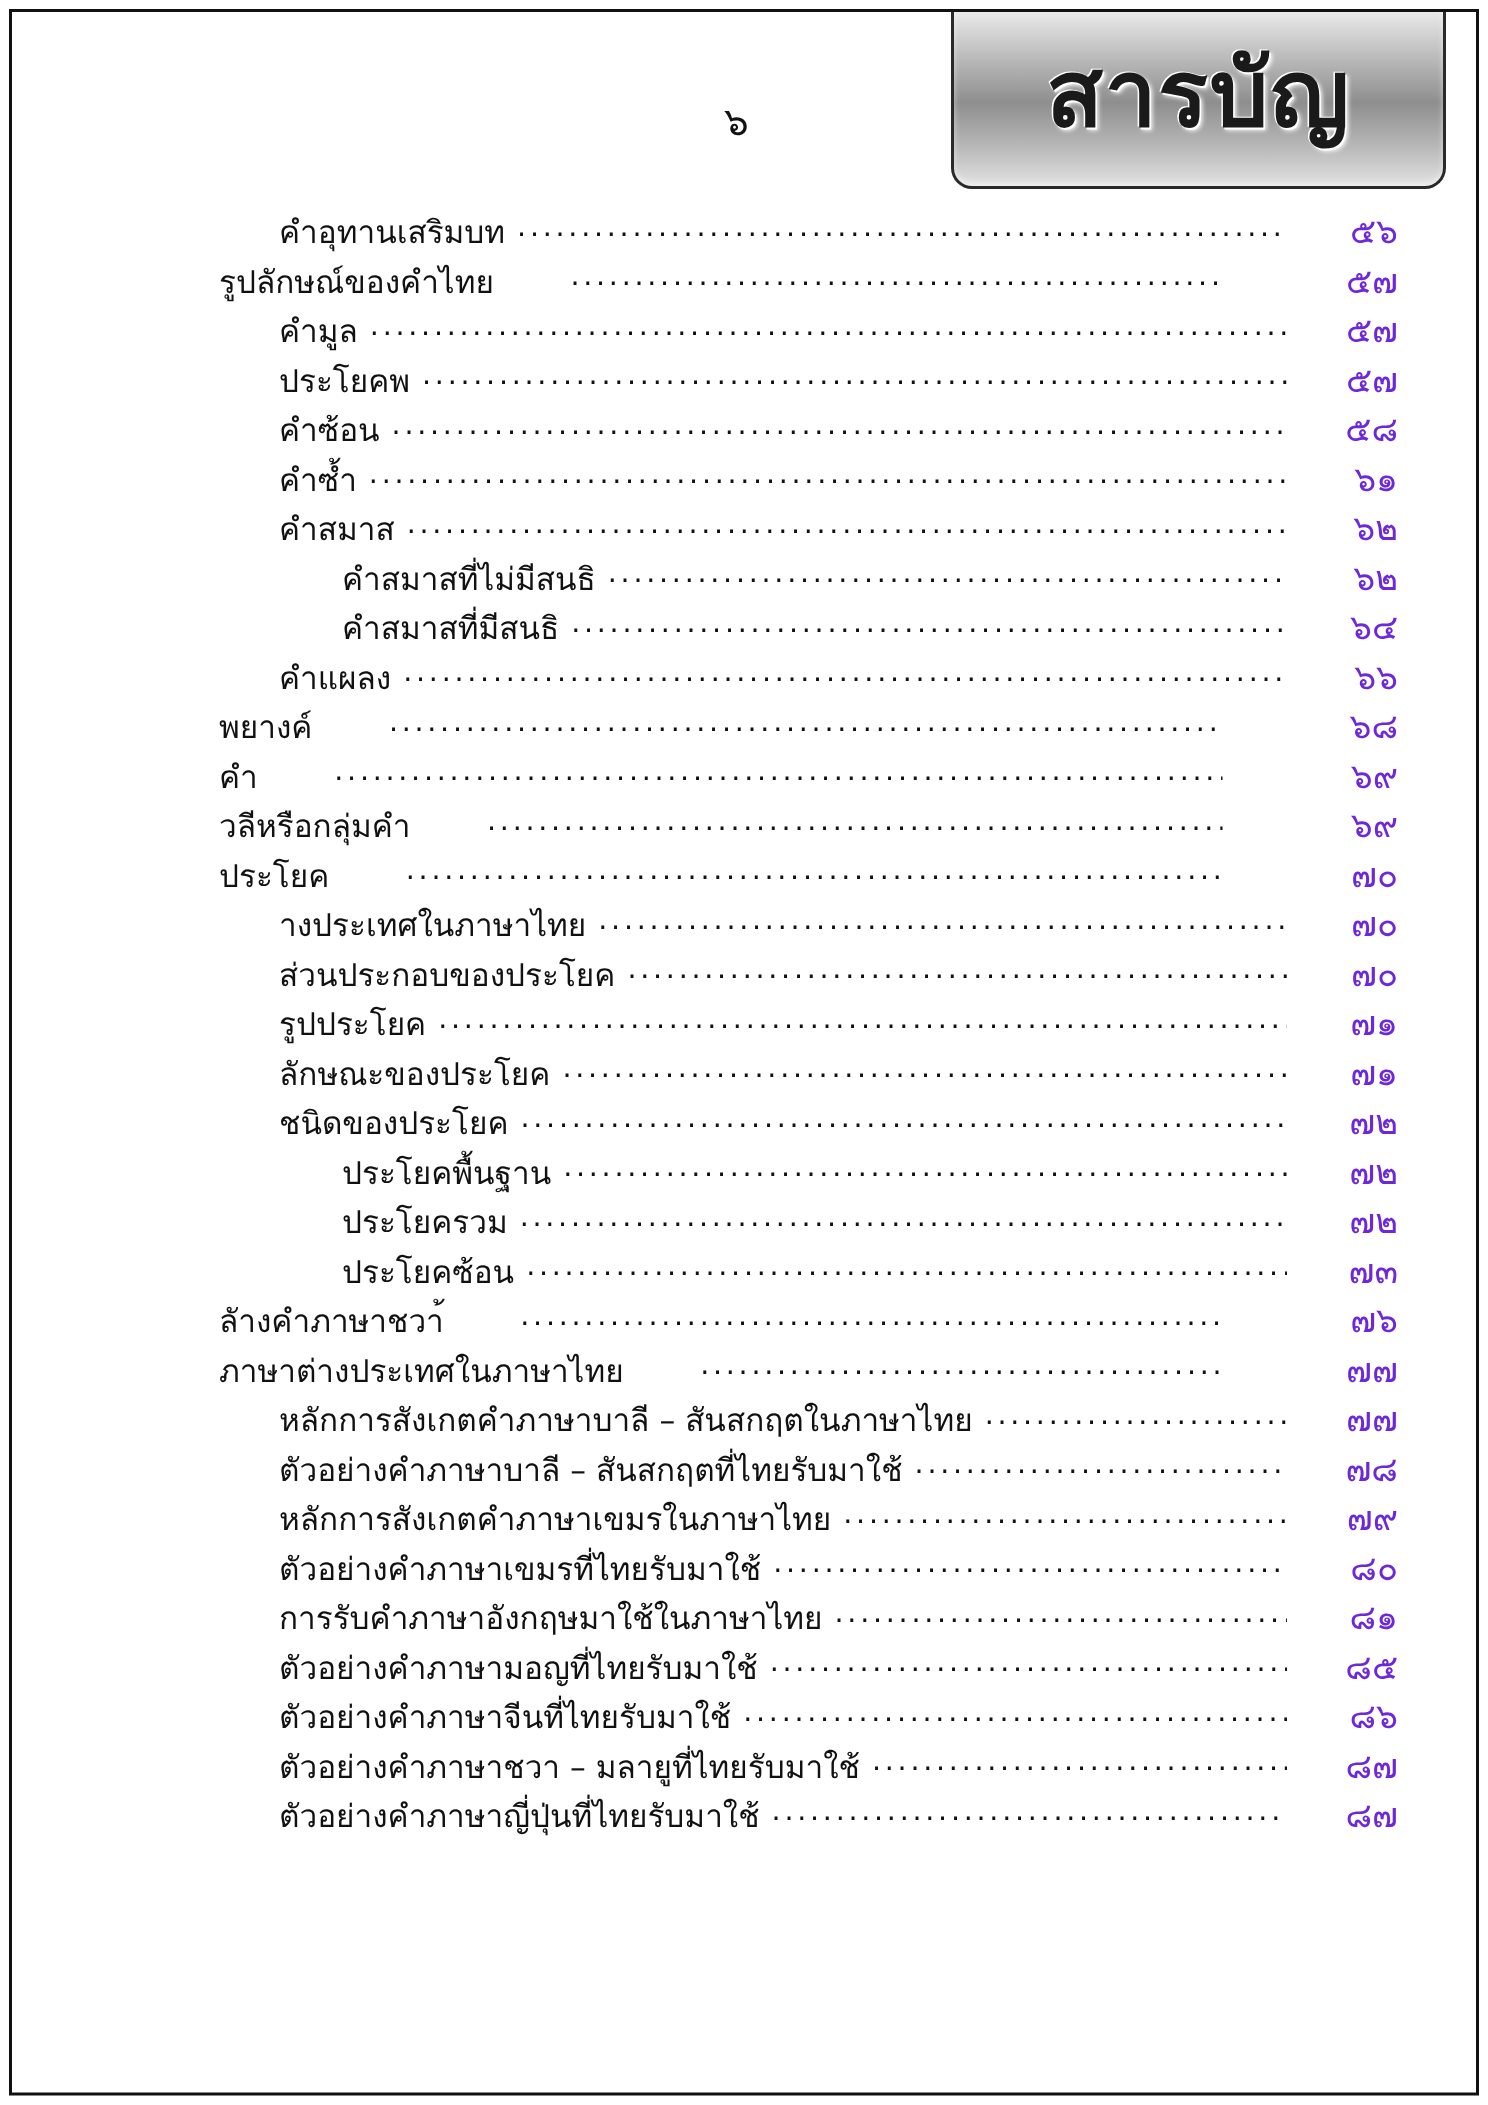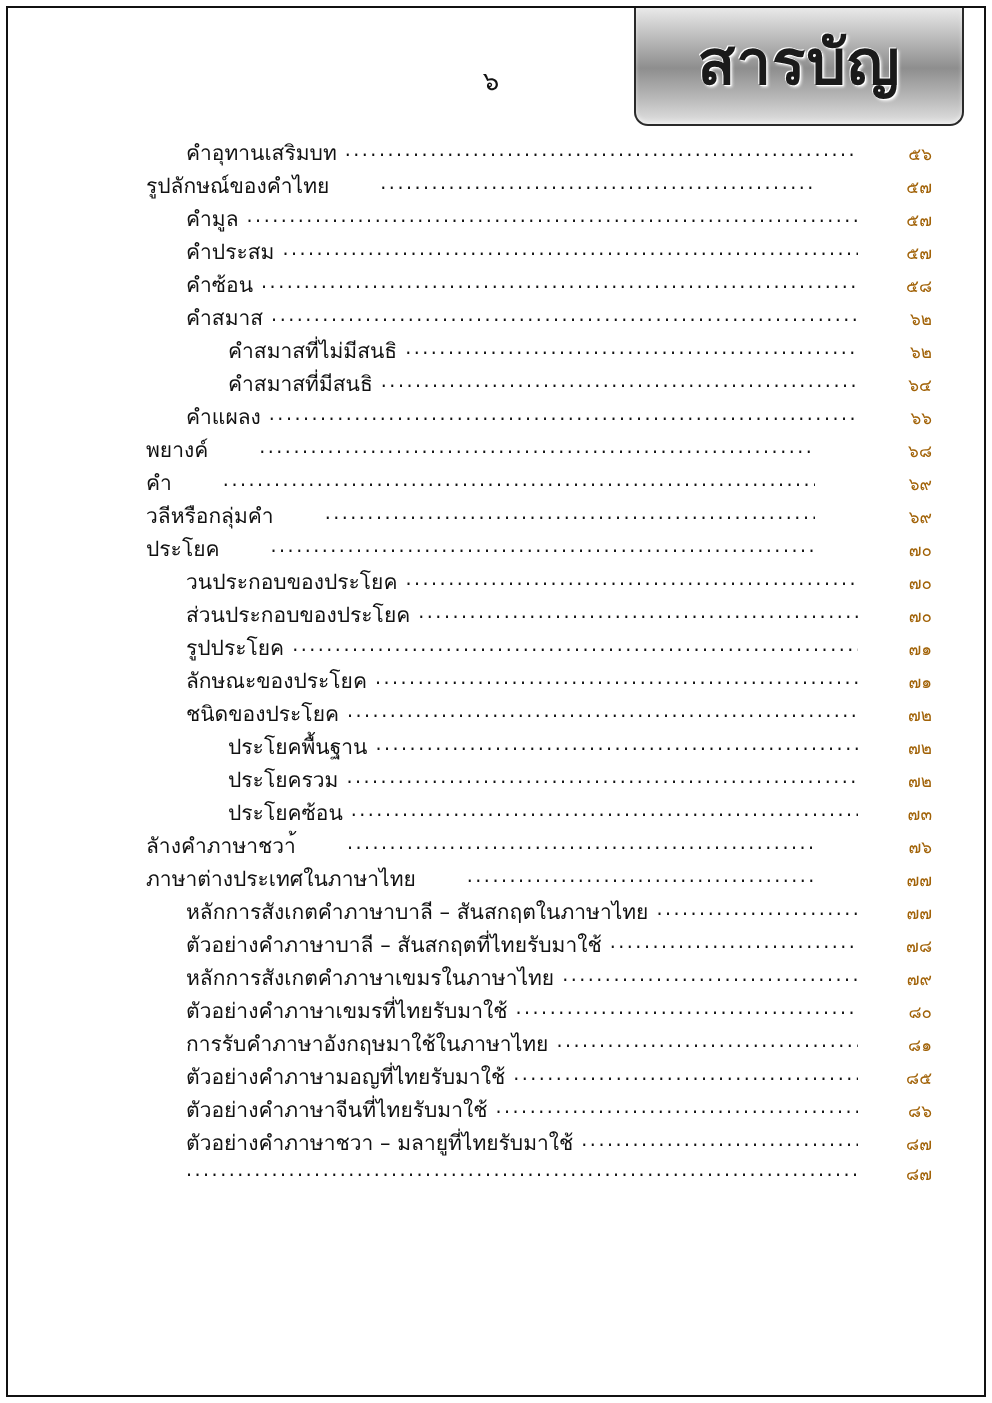--- a/index.html
+++ b/index.html
@@ -132,22 +132,22 @@
     position: absolute;
     left: 0;
     top: -0.05em;
     white-space: nowrap;
   }
   .toc-page {
     flex: 0 0 auto;
     width: 64px;
     text-align: right;
     padding-left: 10px;
-    font-size: 17px;
-    color: #a16207;
+    font-size: 23px;
+    color: #6d28d9;
   }
 
   
   .lvl0 { padding-left: 146px; gap: 43px; }
   .lvl1 { padding-left: 186px; }
   .lvl2 { padding-left: 228px; }
   .toc-row { padding-right: 60px; }
 </style>
 </head>
 <body>
@@ -177,30 +177,35 @@
         <span class="toc-label">รูปลักษณ์ของคำไทย</span>
         <span class="toc-dots"></span>
         <span class="toc-page">๕๗</span>
       </div>
       <div class="toc-row lvl1">
         <span class="toc-label">คำมูล</span>
         <span class="toc-dots"></span>
         <span class="toc-page">๕๗</span>
       </div>
       <div class="toc-row lvl1">
-        <span class="toc-label">คำประสม</span>
+        <span class="toc-label">ประโยคพ</span>
         <span class="toc-dots"></span>
         <span class="toc-page">๕๗</span>
       </div>
       <div class="toc-row lvl1">
         <span class="toc-label">คำซ้อน</span>
         <span class="toc-dots"></span>
         <span class="toc-page">๕๘</span>
       </div>
       <div class="toc-row lvl1">
+        <span class="toc-label">คำซ้ำ</span>
+        <span class="toc-dots"></span>
+        <span class="toc-page">๖๑</span>
+      </div>
+      <div class="toc-row lvl1">
         <span class="toc-label">คำสมาส</span>
         <span class="toc-dots"></span>
         <span class="toc-page">๖๒</span>
       </div>
       <div class="toc-row lvl2">
         <span class="toc-label">คำสมาสที่ไม่มีสนธิ</span>
         <span class="toc-dots"></span>
         <span class="toc-page">๖๒</span>
       </div>
       <div class="toc-row lvl2">
@@ -227,21 +232,21 @@
         <span class="toc-label">วลีหรือกลุ่มคำ</span>
         <span class="toc-dots"></span>
         <span class="toc-page">๖๙</span>
       </div>
       <div class="toc-row lvl0">
         <span class="toc-label">ประโยค</span>
         <span class="toc-dots"></span>
         <span class="toc-page">๗๐</span>
       </div>
       <div class="toc-row lvl1">
-        <span class="toc-label">วนประกอบของประโยค</span>
+        <span class="toc-label">างประเทศในภาษาไทย</span>
         <span class="toc-dots"></span>
         <span class="toc-page">๗๐</span>
       </div>
       <div class="toc-row lvl1">
         <span class="toc-label">ส่วนประกอบของประโยค</span>
         <span class="toc-dots"></span>
         <span class="toc-page">๗๐</span>
       </div>
       <div class="toc-row lvl1">
         <span class="toc-label">รูปประโยค</span>
@@ -317,17 +322,18 @@
         <span class="toc-label">ตัวอย่างคำภาษาจีนที่ไทยรับมาใช้</span>
         <span class="toc-dots"></span>
         <span class="toc-page">๘๖</span>
       </div>
       <div class="toc-row lvl1">
         <span class="toc-label">ตัวอย่างคำภาษาชวา – มลายูที่ไทยรับมาใช้</span>
         <span class="toc-dots"></span>
         <span class="toc-page">๘๗</span>
       </div>
       <div class="toc-row lvl1">
+        <span class="toc-label">ตัวอย่างคำภาษาญี่ปุ่นที่ไทยรับมาใช้</span>
         <span class="toc-dots"></span>
         <span class="toc-page">๘๗</span>
       </div>
     </div>
 </div>
 
 </body></html>

